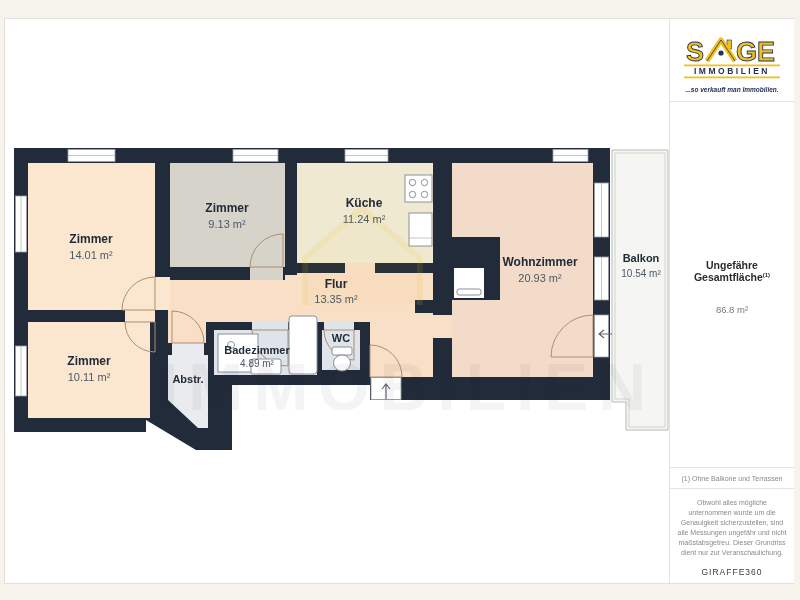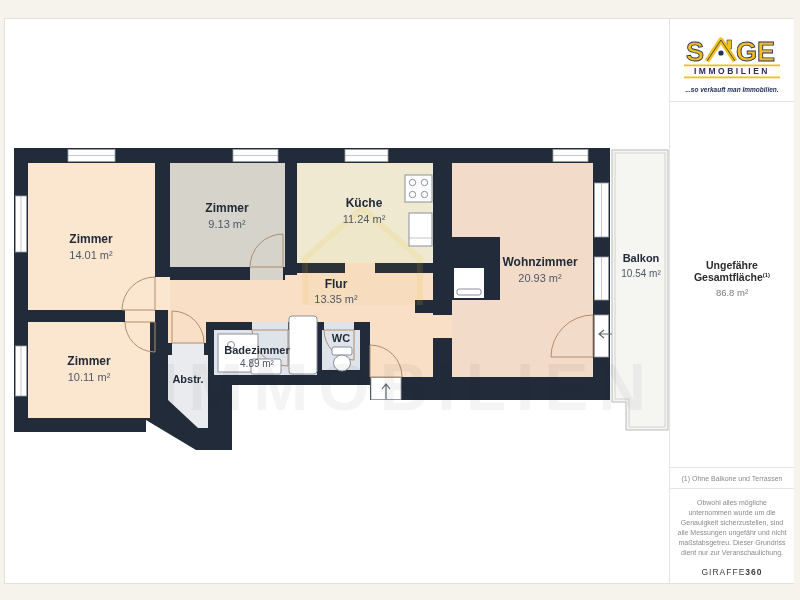--- a/index.html
+++ b/index.html
@@ -38,28 +38,28 @@
   .sidebar{
     position:absolute;left:664px;top:0;width:124px;height:100%;
     border-left:1px solid #e6e4e0;background:#fff;
   }
   .logo-sec{position:absolute;top:0;left:0;right:0;height:82px;border-bottom:1px solid #e6e4e0;text-align:center;}
   .logo-sec svg{margin-top:12px;}
   .tagline{font-size:6.5px;font-style:italic;font-weight:700;color:var(--navy);margin-top:1px;}
   .total{position:absolute;top:240px;left:0;right:0;text-align:center;}
   .total-label{font-size:10.5px;font-weight:700;color:#2b2b2b;}
   .total-label sup{font-size:6px;}
-  .total-value{font-size:9.5px;color:#7a7a7a;margin-top:4px;}
+  .total-value{font-size:9.5px;color:#7a7a7a;margin-top:21px;}
   .fnote{position:absolute;top:448px;left:0;right:0;height:21px;border-top:1px solid #e6e4e0;
     text-align:center;box-sizing:border-box;padding-top:7px;font-size:7px;color:#8a8a8a;}
   .disc{position:absolute;top:469px;bottom:0;left:0;right:0;border-top:1px solid #e6e4e0;
     text-align:center;box-sizing:border-box;padding:9px 7px 0;}
   .disc-text{font-size:7px;line-height:10px;color:#8a8a8a;}
   .credit{margin-top:9px;font-size:8.5px;letter-spacing:1px;color:#3a3a3a;}
-  .credit b{font-weight:700;}
+  .credit b{font-weight:400;}
 </style>
 </head>
 <body>
 
 <div class="page"></div>
 
 <svg class="plan-svg" viewBox="0 0 800 600">
 
   <g>
     <path class="f-balc" d="M612,150 H668 V430 H626 V402 H612 Z" stroke="#b9b9b9" stroke-width="1"></path>

